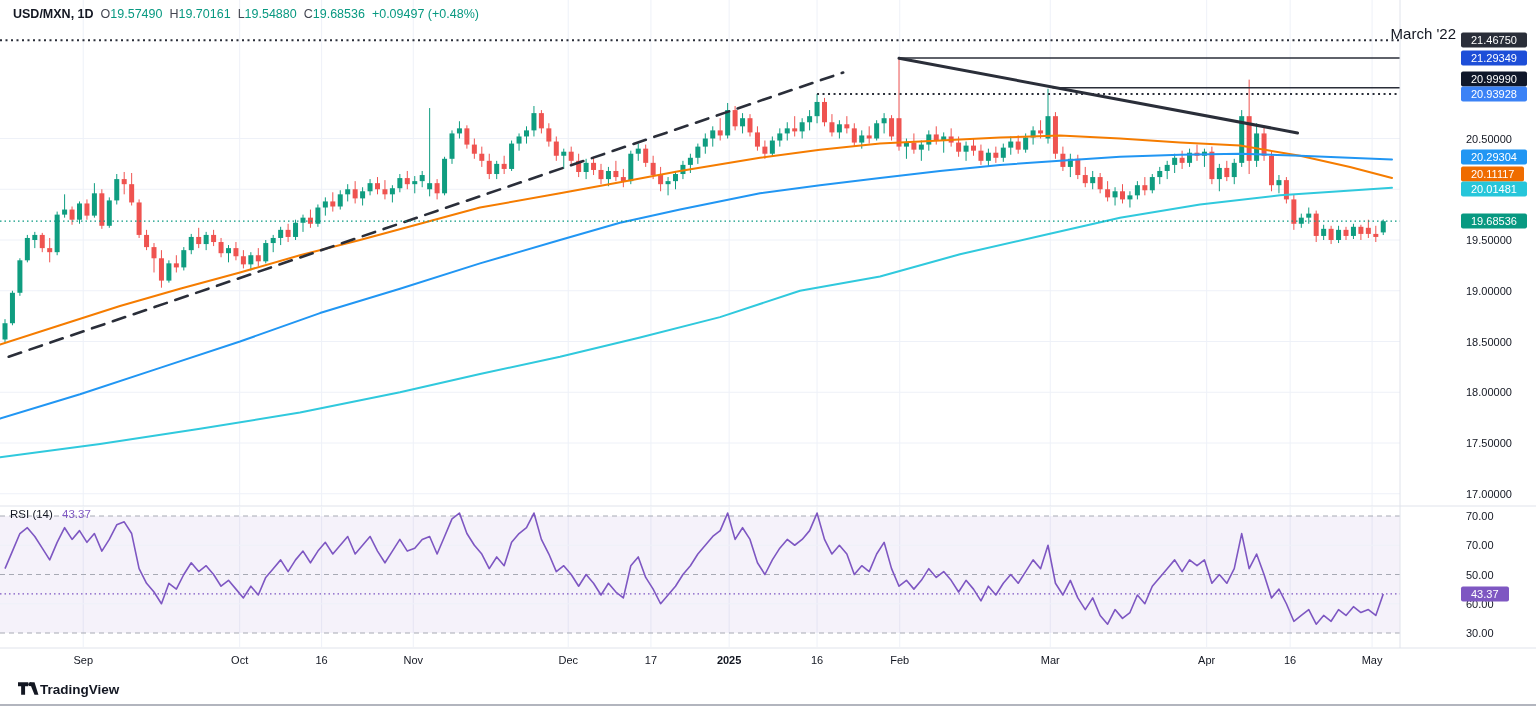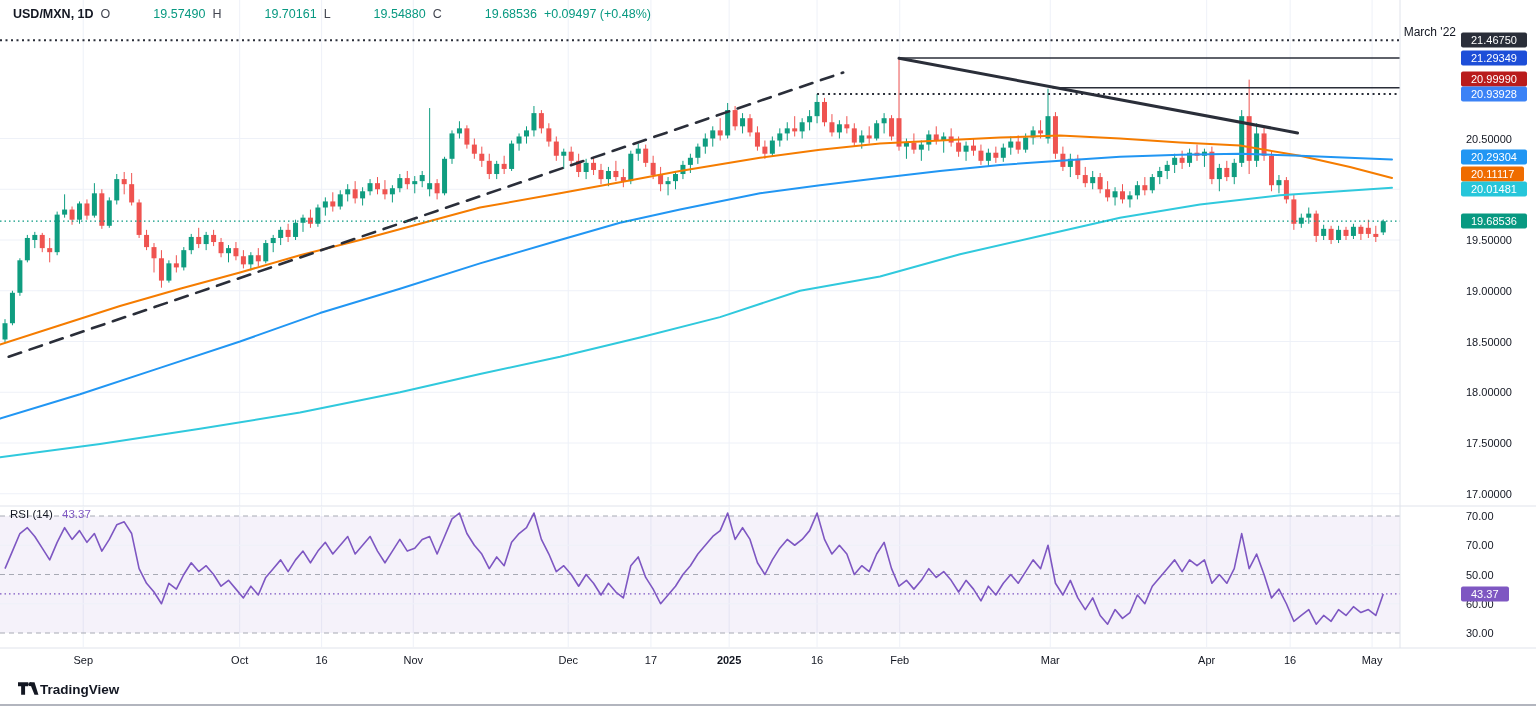--- a/index.html
+++ b/index.html
@@ -4,25 +4,25 @@
 <style>
   html,body{margin:0;padding:0;background:#fff;}
   #app{position:relative;width:1536px;height:706px;background:#fff;overflow:hidden;
        font-family:"Liberation Sans","DejaVu Sans",sans-serif;border-bottom:2px solid #b2b5be;box-sizing:border-box;}
   #chart-svg{position:absolute;left:0;top:0;}
   .hdr{position:absolute;left:13px;font-size:12.5px;color:#131722;white-space:nowrap;}
   #hdr-line1{top:7px;}
   #hdr-line2{top:30px;}
   .hdr b{font-weight:700;}
   .ohlc-k{color:#434651;margin-left:7px;}
-  .ohlc-v{color:#089981;padding-left:43px;}
+  .ohlc-v{color:#089981;}
   .chg{color:#089981;margin-left:7px;}
   .ind-name{color:#131722;}
   .ind-val{margin-left:8px;font-weight:400;}
-  #march-label{position:absolute;right:80px;top:25px;font-size:12px;color:#131722;}
+  #march-label{position:absolute;right:80px;top:25px;font-size:15px;color:#131722;}
   #rsi-label{position:absolute;left:10px;top:508px;font-size:11.5px;color:#131722;background:transparent;white-space:nowrap;}
   #rsi-label .rsi-v{color:#7e57c2;margin-left:6px;}
   .ax-label{position:absolute;left:1466px;transform:translateY(-50%);font-size:11px;color:#131722;white-space:nowrap;}
   .badge{position:absolute;left:1461px;transform:translateY(-50%);font-size:11px;line-height:15px;
          padding:0 10px;border-radius:2px;color:#fff;white-space:nowrap;}
   .t-label{position:absolute;top:654px;transform:translateX(-50%);font-size:11px;color:#131722;white-space:nowrap;}
   .t-label.bold{font-weight:700;}
   #logo{position:absolute;left:18px;top:682px;display:flex;gap:0;}
   #logo .logo-text{font-size:13.5px;font-weight:600;color:#131722;}
   #right-axis-hit{position:absolute;left:1400px;top:0;width:136px;height:648px;}
@@ -487,21 +487,21 @@
       <div class="ax-label" style="top: 392.25px;">18.00000</div>
       <div class="ax-label" style="top: 443px;">17.50000</div>
       <div class="ax-label" style="top: 493.75px;">17.00000</div>
       <div class="ax-label" style="top: 516px;">70.00</div>
       <div class="ax-label" style="top: 545.25px;">70.00</div>
       <div class="ax-label" style="top: 574.5px;">50.00</div>
       <div class="ax-label" style="top: 603.75px;">60.00</div>
       <div class="ax-label" style="top: 633px;">30.00</div>
       <div class="badge" style="top: 40.2987px; background: rgb(42, 46, 57);">21.46750</div>
       <div class="badge" style="top: 57.9608px; background: #1d4ed8;">21.29349</div>
-      <div class="badge" style="top: 78.7601px; background: #b91c1c;">20.99990</div>
+      <div class="badge" style="top: 78.7601px; background: #0f172a;">20.99990</div>
       <div class="badge" style="top: 93.9131px; background: #3b82f6;">20.93928</div>
       <div class="badge" style="top: 156.506px; background: rgb(33, 150, 243);">20.29304</div>
       <div class="badge" style="top: 173.966px; background: rgb(239, 108, 0);">20.11117</div>
       <div class="badge" style="top: 188.747px; background: rgb(38, 198, 218);">20.01481</div>
       <div class="badge" style="top: 221.186px; background: rgb(8, 153, 129);">19.68536</div>
       <div class="badge" style="top: 593.893px; background: rgb(126, 87, 194);">43.37</div>
       <div class="t-label" style="left: 83.225px;">Sep</div>
       <div class="t-label" style="left: 239.675px;">Oct</div>
       <div class="t-label" style="left: 321.625px;">16</div>
       <div class="t-label" style="left: 413.26px;">Nov</div>

